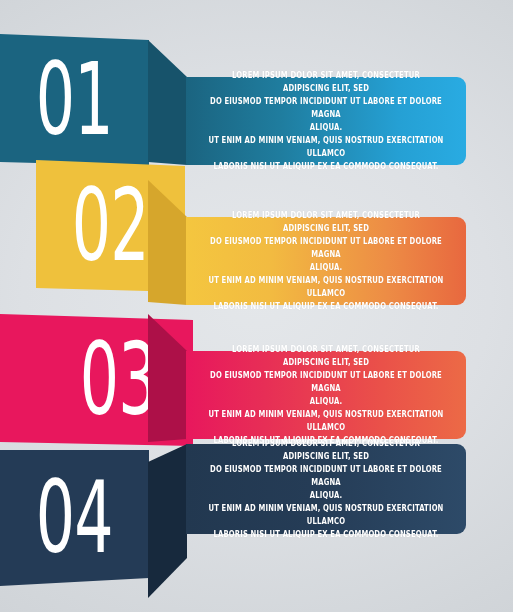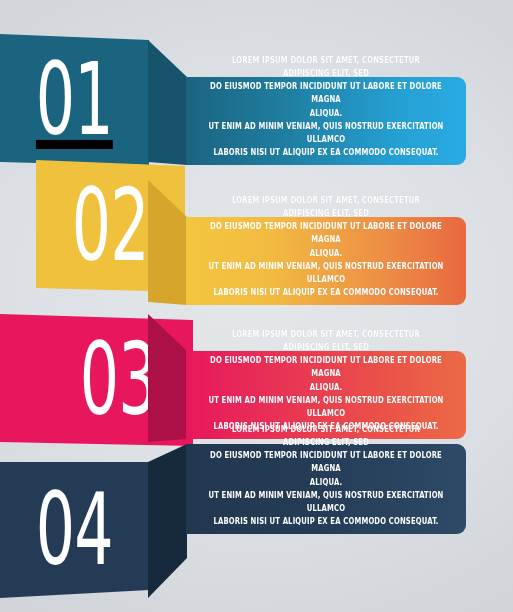--- a/index.html
+++ b/index.html
@@ -61,21 +61,21 @@
   }
 
   
   .ribbon {
     position: absolute;
     left: 186px;
     width: 280px;
     border-radius: 0 9px 9px 0;
     box-sizing: border-box;
     display: flex;
-    align-items: flex-end;
+    align-items: center;
     justify-content: center;
     padding: 6px 14px;
   }
 
   .ribbon-text {
     color: #ffffff;
     text-align: center;
     font-family: "DejaVu Sans Condensed", "Liberation Sans Narrow", "Liberation Sans", sans-serif;
     font-size: 8.1px;
     line-height: 1.62;
@@ -89,21 +89,21 @@
   }
 </style>
 </head>
 <body>
 
 <div class="canvas">
 
   <div class="step" style="top:0;height:180px;">
 
     <div class="numblock" style="top:34px;height:132px;background:#1b6480;
-                clip-path: polygon(0 0, 100% 6px, 100% 100%, 0 calc(100% - 4px)); text-decoration: underline;">
+                clip-path: polygon(0 0, 100% 6px, 100% 100%, 0 calc(100% - 4px));">
       <span class="numeral">01</span>
     </div>
 
     <div class="fold" style="top:34px;height:146px;background:#17536b;
                 clip-path: polygon(0 6px, 100% 43px, 100% 131px, 0 calc(132px - 4px));"></div>
 
     <div class="ribbon" style="top:77px;height:88px;background:linear-gradient(90deg,#1b6480 0%,#1f7d9f 34%,#25a0d4 76%,#29abe2 100%);">
       <div class="ribbon-text">Lorem ipsum dolor sit amet, consectetur adipiscing elit, sed
 do eiusmod tempor incididunt ut labore et dolore magna
 aliqua.
@@ -145,21 +145,21 @@
       <div class="ribbon-text">Lorem ipsum dolor sit amet, consectetur adipiscing elit, sed
 do eiusmod tempor incididunt ut labore et dolore magna
 aliqua.
 Ut enim ad minim veniam, quis nostrud exercitation ullamco
 laboris nisi ut aliquip ex ea commodo consequat.</div>
     </div>
   </div>
 
   <div class="step" style="top:420px;height:192px;">
 
-    <div class="numblock" style="top:42px;height:136px;background:#243b56;
+    <div class="numblock" style="top:30px;height:136px;background:#243b56;
                 clip-path: polygon(0 0, 100% 0, 100% calc(100% - 8px), 0 100%);">
       <span class="numeral">04</span>
     </div>
 
     <div class="fold" style="top:24px;height:160px;background:#17293d;
                 clip-path: polygon(0 18px, 100% 0, 100% 114px, 0 154px);"></div>
 
     <div class="ribbon" style="top:24px;height:90px;background:linear-gradient(90deg,#223850 0%,#253c56 45%,#2d4a68 100%);">
       <div class="ribbon-text">Lorem ipsum dolor sit amet, consectetur adipiscing elit, sed
 do eiusmod tempor incididunt ut labore et dolore magna

